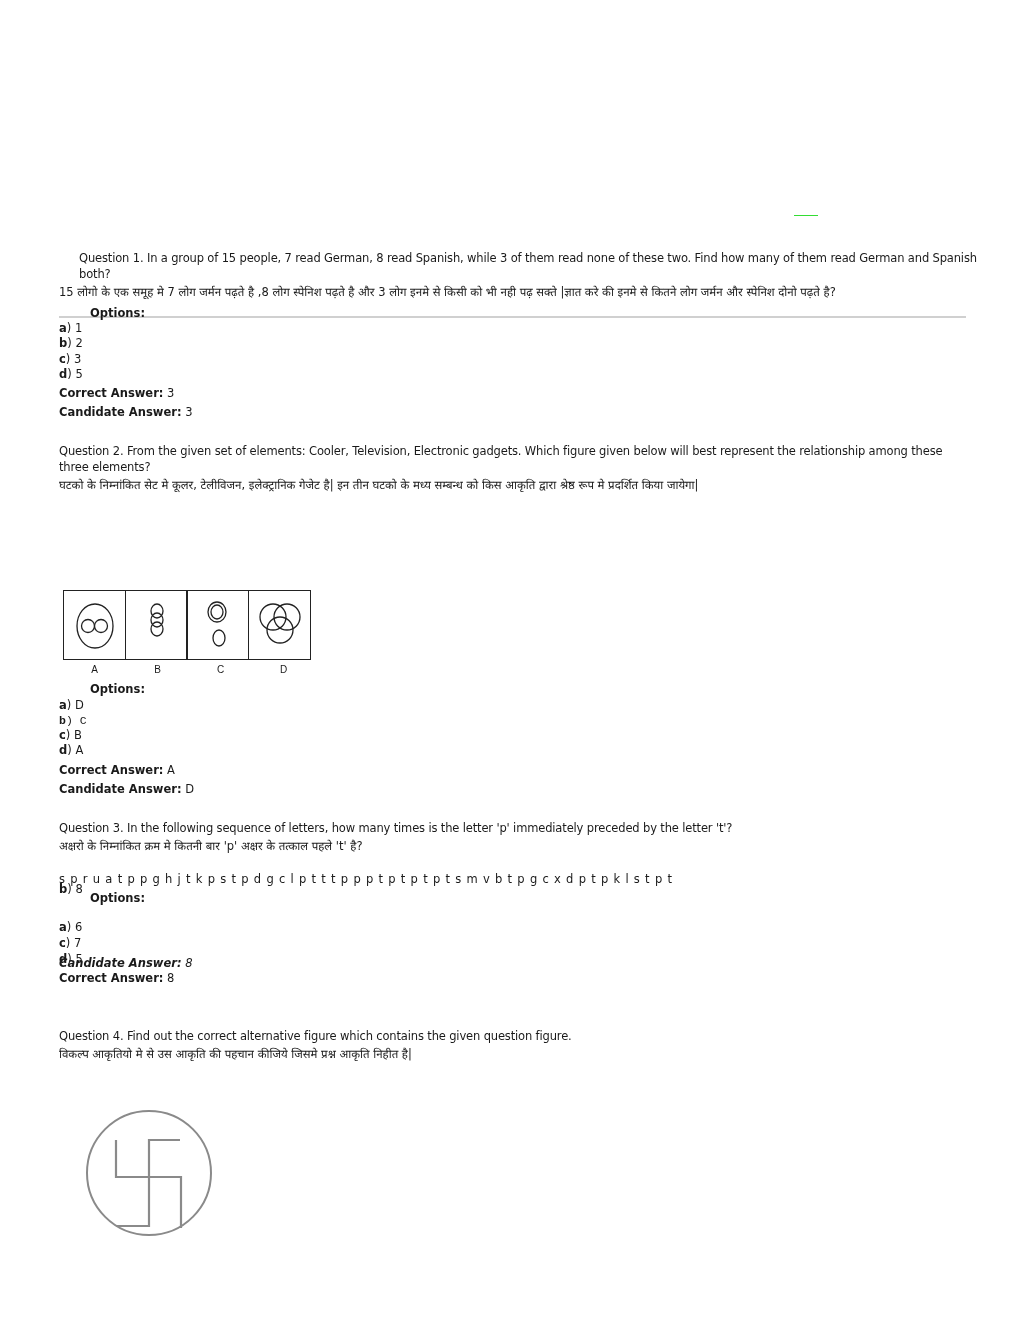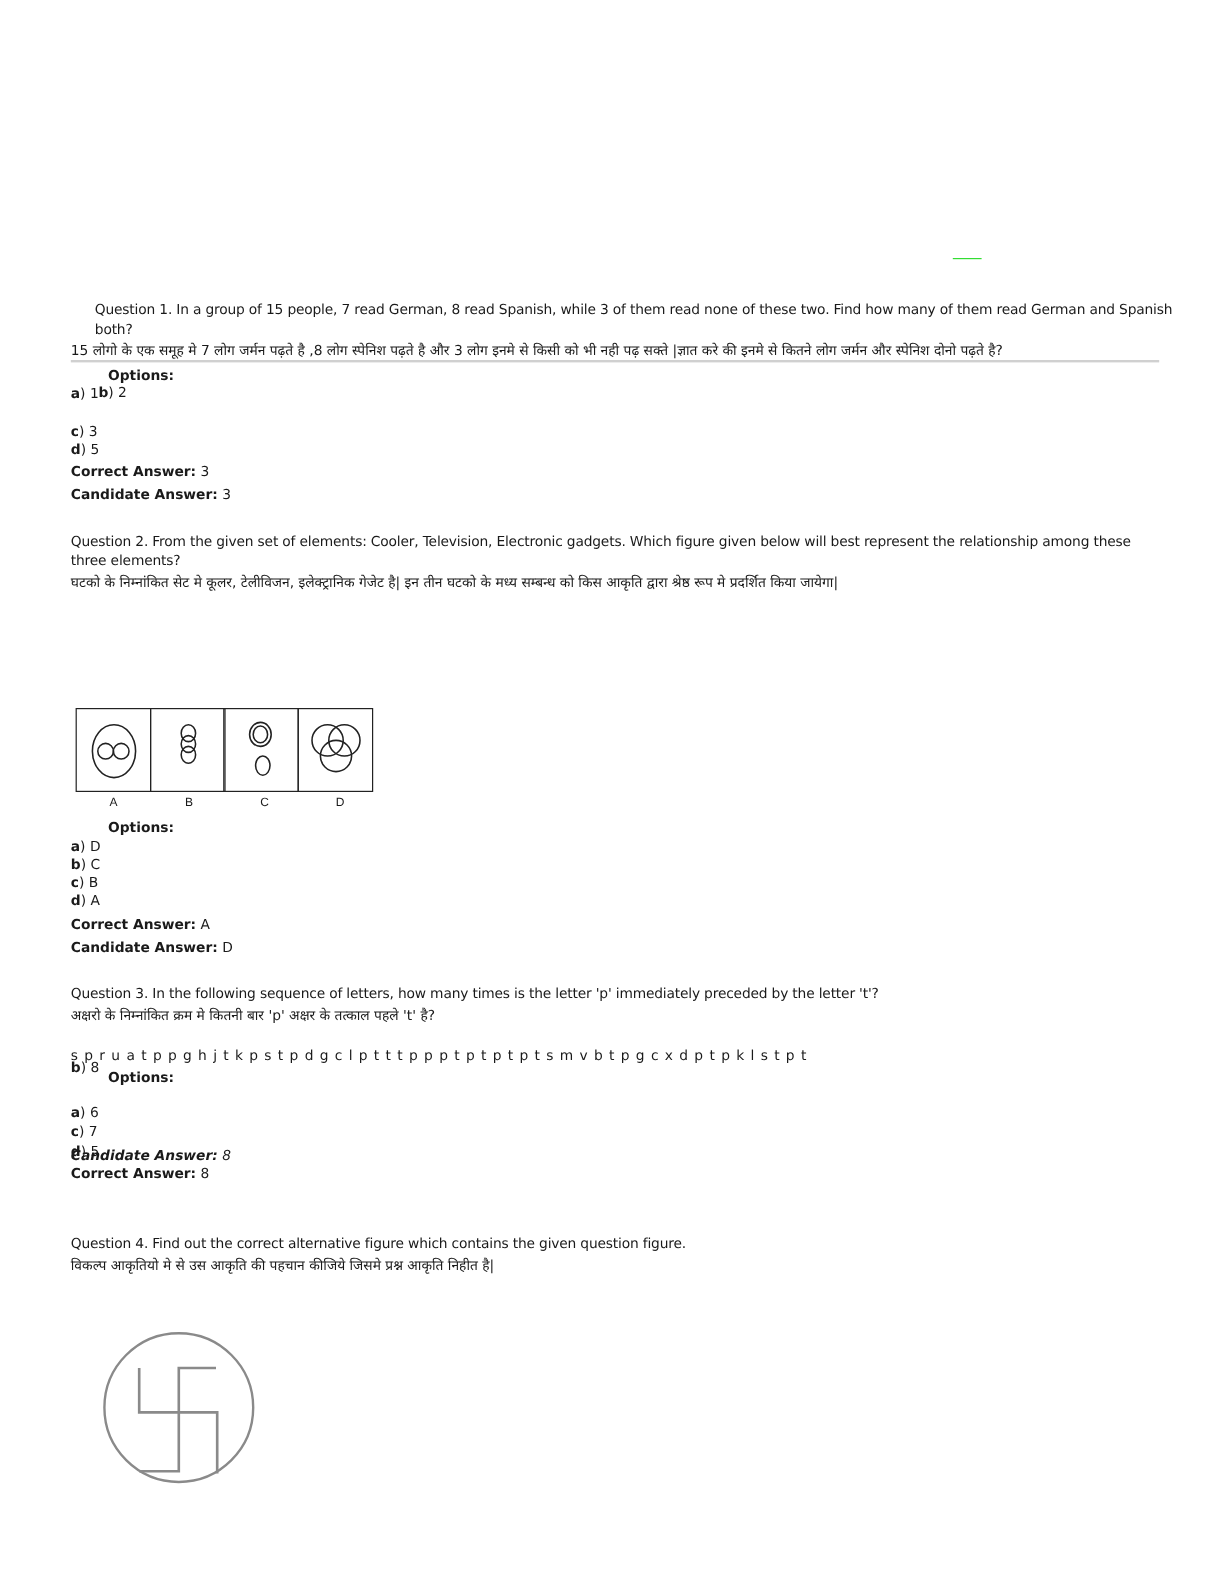--- a/index.html
+++ b/index.html
@@ -30,21 +30,21 @@
       width: 900px;
       letter-spacing: -0.15px;
     }
     .hindi {
       line-height: 16px;
       white-space: nowrap;
     }
     .q1-hindi {
       border-bottom: 2px solid #d0d0d0;
       width: 907px;
-      padding-bottom: 0;
+      padding-bottom: 16px;
     }
     .opts-label {
       font-weight: bold;
       line-height: 15.5px;
       margin-left: 31px;
     }
     .opt {
       line-height: 15.5px;
     }
     .opt b { font-weight: bold; }
@@ -95,21 +95,21 @@
 <body>
 
 <div class="green-dash"></div>
 
 <section>
   <div class="abs qtext" style="top:250px;margin-left:20px;">Question 1. In a group of 15 people, 7 read German, 8 read Spanish, while 3 of them read none of these two. Find how many of them read German and Spanish both?</div>
   <div class="abs hindi q1-hindi" style="top:284px;">15 लोगो के एक समूह मे 7 लोग जर्मन पढ़ते है ,8 लोग स्पेनिश पढ़ते है और 3 लोग इनमे से किसी को भी नही पढ़ सक्ते |ज्ञात करे की इनमे से कितने लोग जर्मन और स्पेनिश दोनो पढ़ते है?</div>
 
   <div class="abs opts-label" style="top:306px;">Options:</div>
   <div class="abs opt" style="top:321px;"><b>a</b>) <span>1</span></div>
-  <div class="abs opt" style="top:320px;margin-left:23px;"><b>b</b>) <span>2</span></div>
+  <div class="abs opt" style="top:336px;"><b>b</b>) <span>2</span></div>
   <div class="abs opt" style="top:352px;"><b>c</b>) <span>3</span></div>
   <div class="abs opt" style="top:367px;"><b>d</b>) <span>5</span></div>
   <div class="abs ans" style="top:384px;"><b>Correct Answer:</b> <span>3</span></div>
   <div class="abs ans" style="top:403px;"><b>Candidate Answer:</b> <span>3</span></div>
 </section>
 
 <section>
   <div class="abs qtext" style="top:443px;">Question 2. From the given set of elements: Cooler, Television, Electronic gadgets. Which figure given below will best represent the relationship among these three elements?</div>
   <div class="abs hindi" style="top:477px;">घटको के निम्नांकित सेट मे कूलर, टेलीविजन, इलेक्ट्रानिक गेजेट है| इन तीन घटको के मध्य सम्बन्ध को किस आकृति द्वारा श्रेष्ठ रूप मे प्रदर्शित किया जायेगा|</div>
 
@@ -145,21 +145,21 @@
   </div>
   <div class="fig-labels">
     <span>A</span>
     <span>B</span>
     <span>C</span>
     <span>D</span>
   </div>
 
   <div class="abs opts-label" style="top:682px;">Options:</div>
   <div class="abs opt" style="top:698px;text-align:center;"><b>a</b>) <span>D</span></div>
-  <div class="abs opt" style="top:713px;"><b>b</b>) <span>C</span></div>
+  <div class="abs opt" style="top:713px;font-family:Liberation Mono, monospace;"><b>b</b>) <span>C</span></div>
   <div class="abs opt" style="top:728px;text-align:right;"><b>c</b>) <span>B</span></div>
   <div class="abs opt" style="top:743px;"><b>d</b>) <span>A</span></div>
   <div class="abs ans" style="top:761px;"><b>Correct Answer:</b> <span>A</span></div>
   <div class="abs ans" style="top:780px;"><b>Candidate Answer:</b> <span>D</span></div>
 </section>
 
 <section>
   <div class="abs qtext" style="top:820px;">Question 3. In the following sequence of letters, how many times is the letter 'p' immediately preceded by the letter 't'?</div>
   <div class="abs hindi" style="top:838px;">अक्षरो के निम्नांकित क्रम मे कितनी बार 'p' अक्षर के तत्काल पहले 't' है?</div>
   <div class="abs seq" style="top:872px;">s p r u a t p p g h j t k p s t p d g c l p t t t p p p t p t p t p t s m v b t p g c x d p t p k l s t p t</div>

